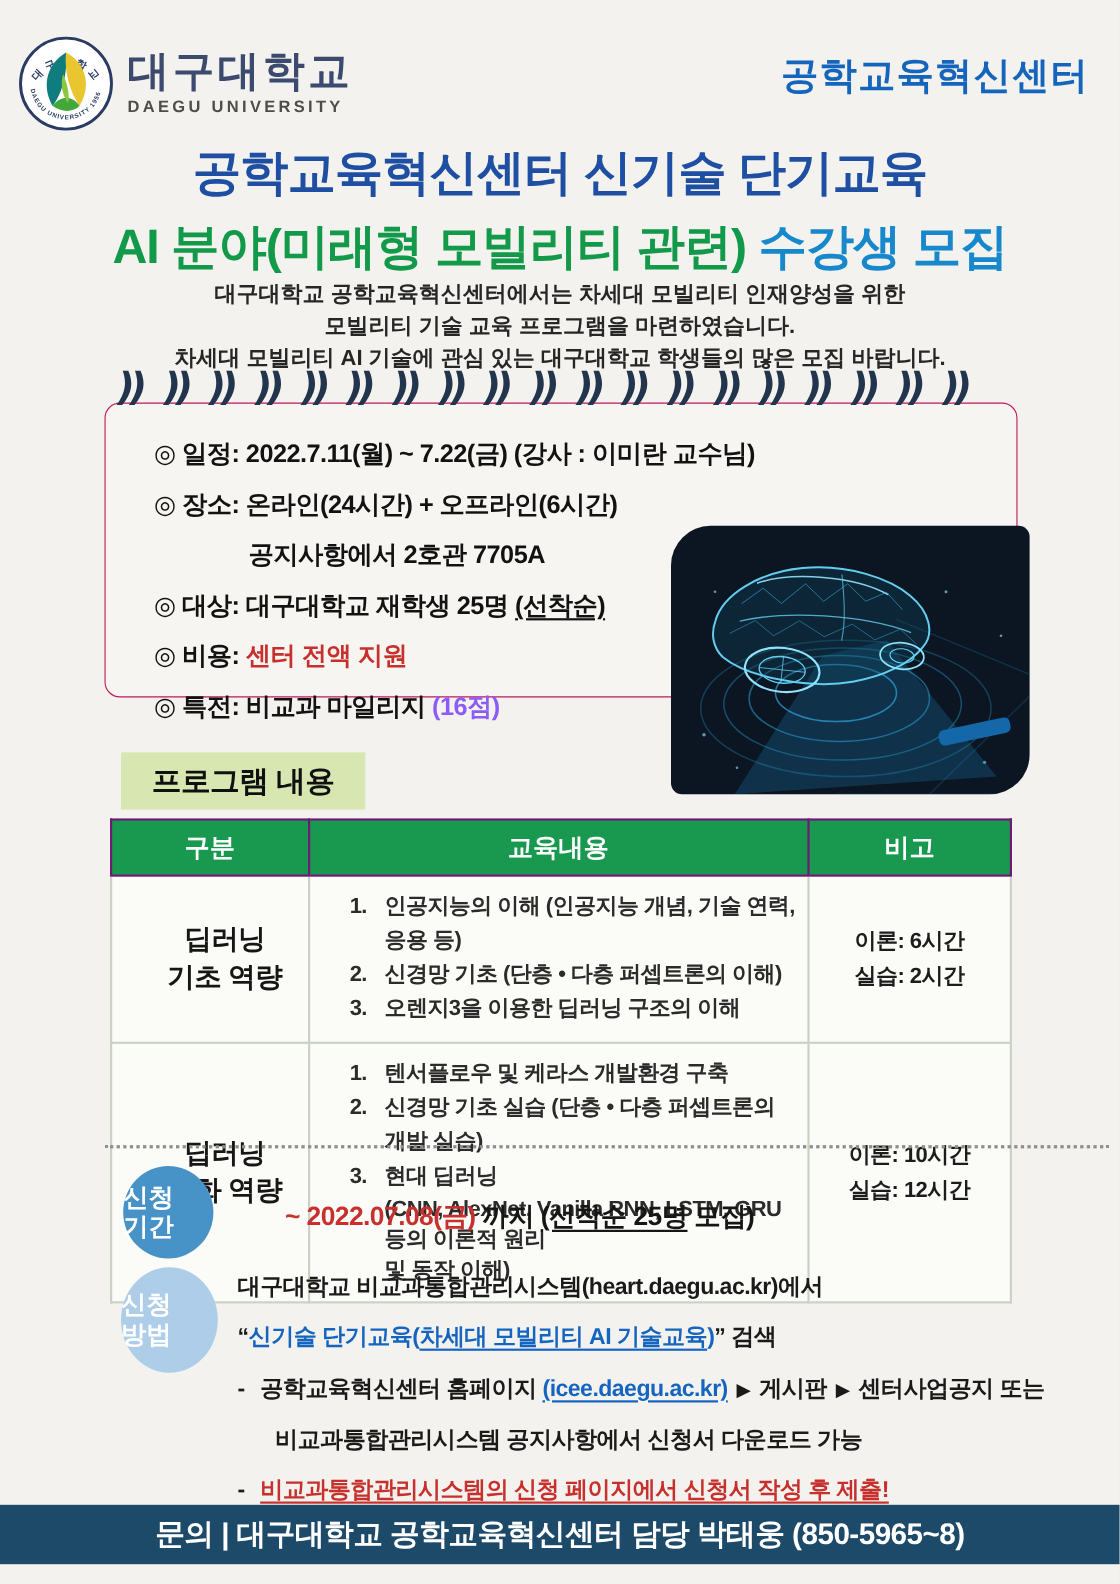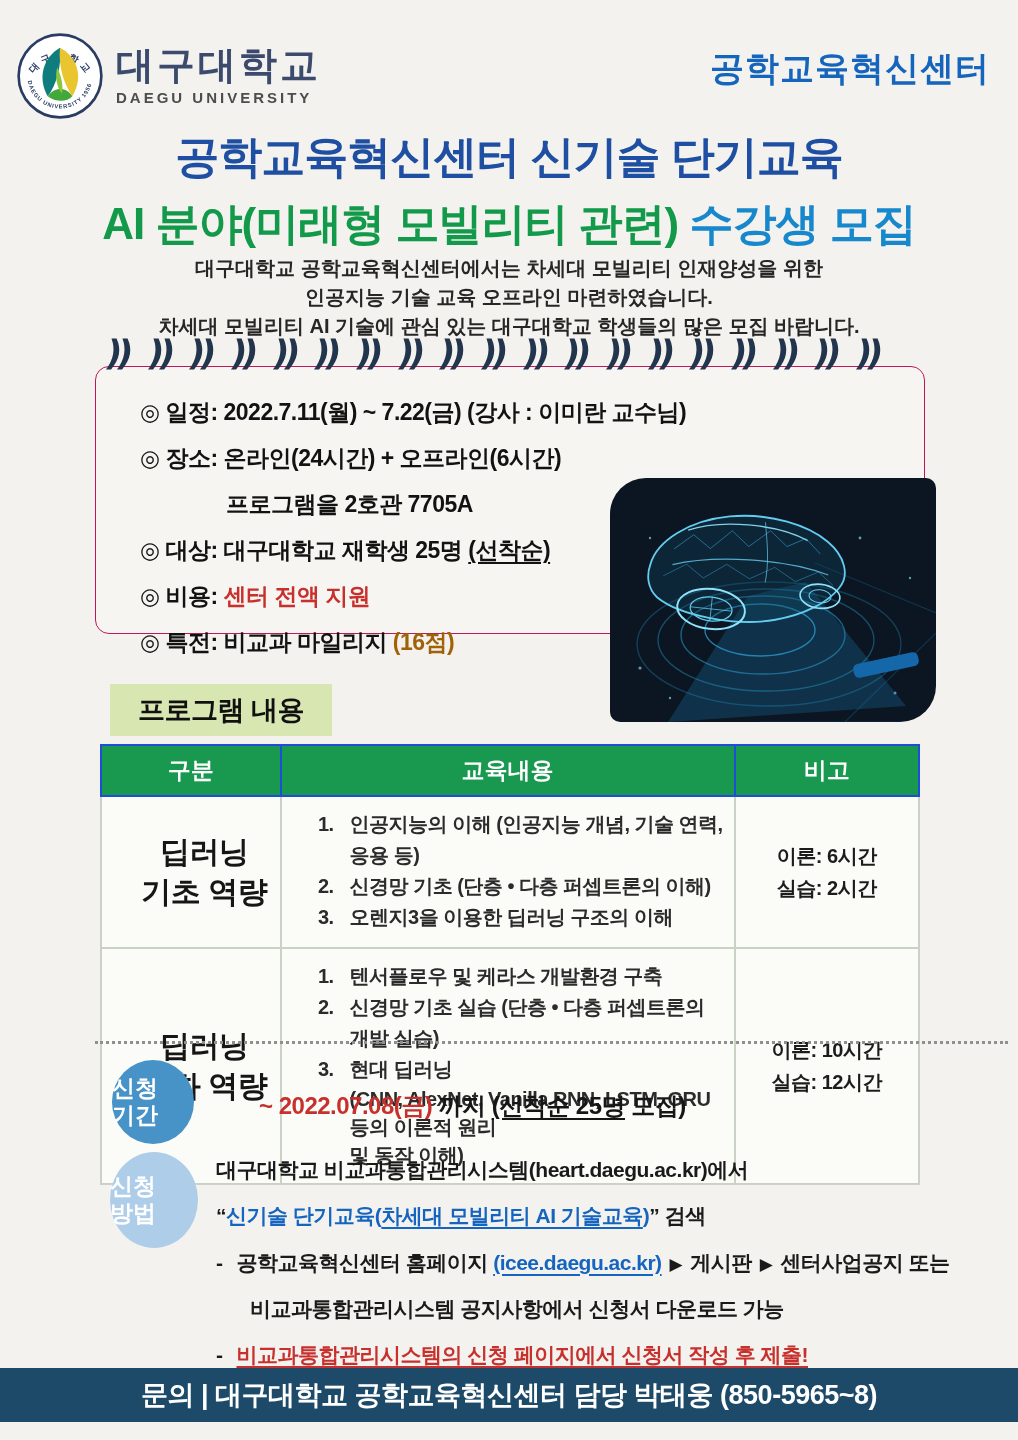--- a/index.html
+++ b/index.html
@@ -32,34 +32,34 @@
   .spiral { position:absolute; left:106px; top:336px; width:772px; display:flex; justify-content:space-between; z-index:4; }
   .spiral-mark { font-family:"DejaVu Sans",sans-serif; font-size:35px; font-weight:bold; color:#23344d;
                  transform:skewX(-10deg); letter-spacing:-5px; line-height:1; }
   .info-box { position:absolute; left:95px; top:366px; width:828px; height:266px;
               border:1px solid #be185d; border-radius:14px; background:#f6f5f1; z-index:1; }
   .info-box-inner { padding:30px 0 0 44px; }
   .info-line { font-size:23px; font-weight:bold; color:#121212; margin-bottom:15px; letter-spacing:-0.5px; }
   .info-line.indent { padding-left:86px; }
   .u { text-decoration:underline; text-decoration-thickness:2px; text-underline-offset:4px; }
   .red { color:#c7302c; }
-  .blue { color:#a16207; }
+  .blue { color:#8b5cf6; }
 
   
   .car-image { position:absolute; left:610px; top:478px; width:326px; height:244px;
                background:#0b1622; border-radius:36px 10px 36px 10px; overflow:hidden; z-index:6; }
 
   
   .program-label { position:absolute; left:110px; top:684px; background:#d8e7b2;
                    padding:8px 28px; font-size:27px; font-weight:bold; color:#101010; letter-spacing:-0.5px; }
   .program-table { position:absolute; left:100px; top:744px; width:820px; border-collapse:collapse;
                    background:#fbfbf8; }
-  .program-table th { background:#18994f; color:#ffffff; font-size:23px; font-weight:bold; padding:9px 4px; border:2px solid #1d4ed8; }
+  .program-table th { background:#18994f; color:#ffffff; font-size:23px; font-weight:bold; padding:9px 4px; border:2px solid #701a75; }
   .program-table td { border:2px solid #c9d2c4; vertical-align:middle; }
-  td.cat { text-align:center; font-size:30px; font-weight:bold; color:#161616; line-height:1.35; letter-spacing:-0.5px;padding-left:28px; }
+  td.cat { text-align:center; font-size:25px; font-weight:bold; color:#161616; line-height:1.35; letter-spacing:-0.5px;padding-left:28px; }
   td.content { padding:12px 8px 14px 26px; }
   .item { display:flex; font-size:20px; font-weight:bold; color:#2b2b2b; line-height:1.55; letter-spacing:-0.5px; }
   .item .num { width:26px; text-align:right; margin-right:16px; flex:none; }
   .sub { padding-left:42px; font-size:20px; font-weight:bold; color:#2b2b2b; line-height:1.4; letter-spacing:-0.5px; }
   td.note { text-align:center; font-size:20px; font-weight:bold; color:#1c1c1c; line-height:1.6; letter-spacing:-0.5px; }
   .row-basic td { height:86px; }
   .row-adv td { height:148px; }
 
   
   .divider { position:absolute; left:95px; top:1041px; width:913px; border-top:3px dotted #8f8f8f; }
@@ -115,21 +115,21 @@
 
   <div class="main-title">
     <div class="l1">공학교육혁신센터 신기술 단기교육</div>
     <div class="l2">
       <span class="green">AI 분야(미래형 모빌리티 관련)</span><span class="lblue"> 수강생 모집</span>
     </div>
   </div>
 
   <div class="intro">
     <div>대구대학교 공학교육혁신센터에서는 차세대 모빌리티 인재양성을 위한</div>
-    <div>인공지능 기술 교육 오프라인 마련하였습니다.</div>
+    <div>모빌리티 기술 교육 프로그램을 마련하였습니다.</div>
     <div>차세대 모빌리티 AI 기술에 관심 있는 대구대학교 학생들의 많은 모집 바랍니다.</div>
   </div>
 
   <div class="spiral">
       <span class="spiral-mark">))</span>
       <span class="spiral-mark">))</span>
       <span class="spiral-mark">))</span>
       <span class="spiral-mark">))</span>
       <span class="spiral-mark">))</span>
       <span class="spiral-mark">))</span>
@@ -145,21 +145,21 @@
       <span class="spiral-mark">))</span>
       <span class="spiral-mark">))</span>
       <span class="spiral-mark">))</span>
       <span class="spiral-mark">))</span>
     </div>
 
   <div class="info-box">
     <div class="info-box-inner">
       <div class="info-line">◎ 일정: 2022.7.11(월) ~ 7.22(금) (강사 : 이미란 교수님)</div>
       <div class="info-line">◎ 장소: 온라인(24시간) + 오프라인(6시간)</div>
-      <div class="info-line indent">프로그램을 2호관 7705A</div>
+      <div class="info-line indent">공지사항에서 2호관 7705A</div>
       <div class="info-line">
         <span>◎ 대상: 대구대학교 재학생 25명 </span><span class="u">(선착순)</span>
       </div>
       <div class="info-line">
         <span>◎ 비용: </span><span class="red">센터 전액 지원</span>
       </div>
       <div class="info-line">
         <span>◎ 특전: 비교과 마일리지 </span><span class="blue">(16점)</span>
       </div>
     </div>

